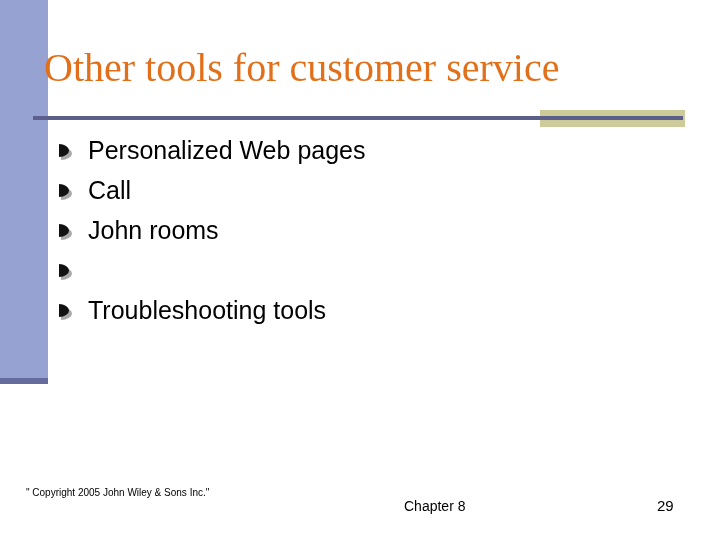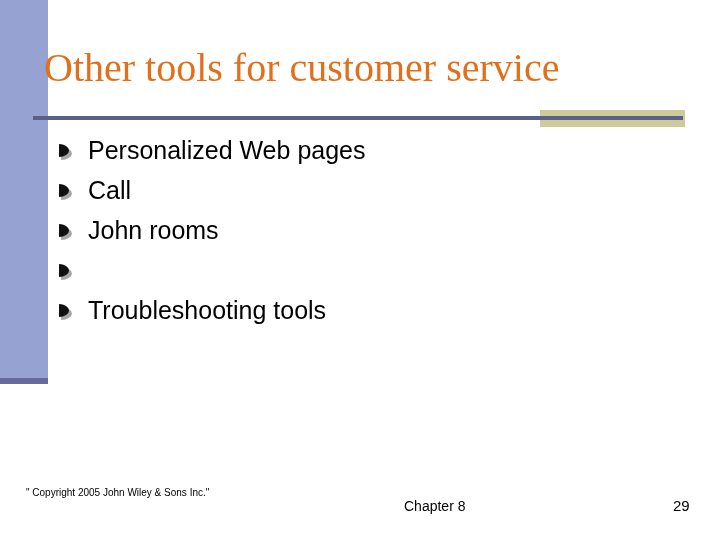--- a/index.html
+++ b/index.html
@@ -130,21 +130,20 @@
     white-space: nowrap;
   }
   #pagenum {
     position: absolute;
     left: 657px;
     top: 497px;
     font-size: 15px;
     line-height: 18px;
     color: #000000;
     white-space: nowrap;
-    margin-left: 16px;
   }
 </style>
 </head>
 <body>
 
 <div id="slide">
 
   <div id="sidebar"></div>
   <div id="sidebar-foot"></div>
 

